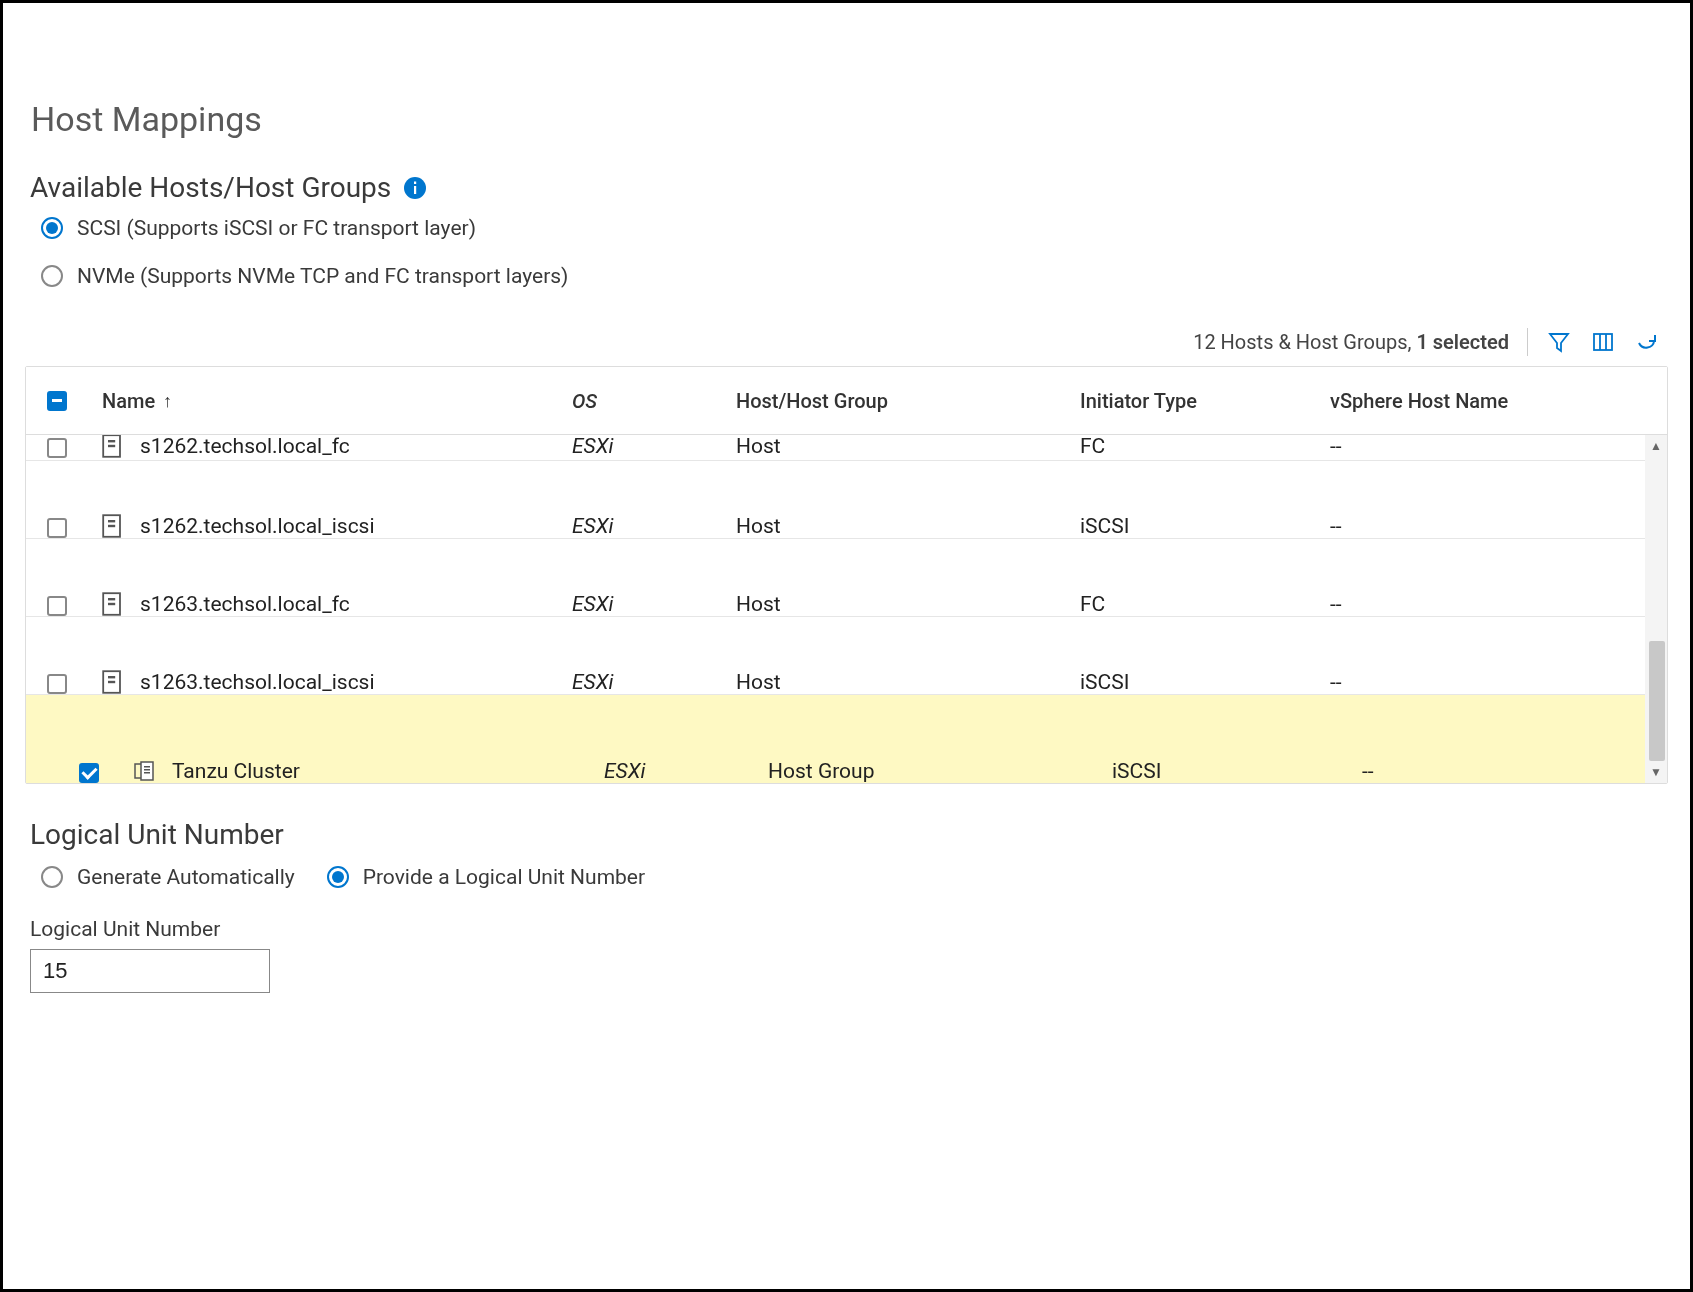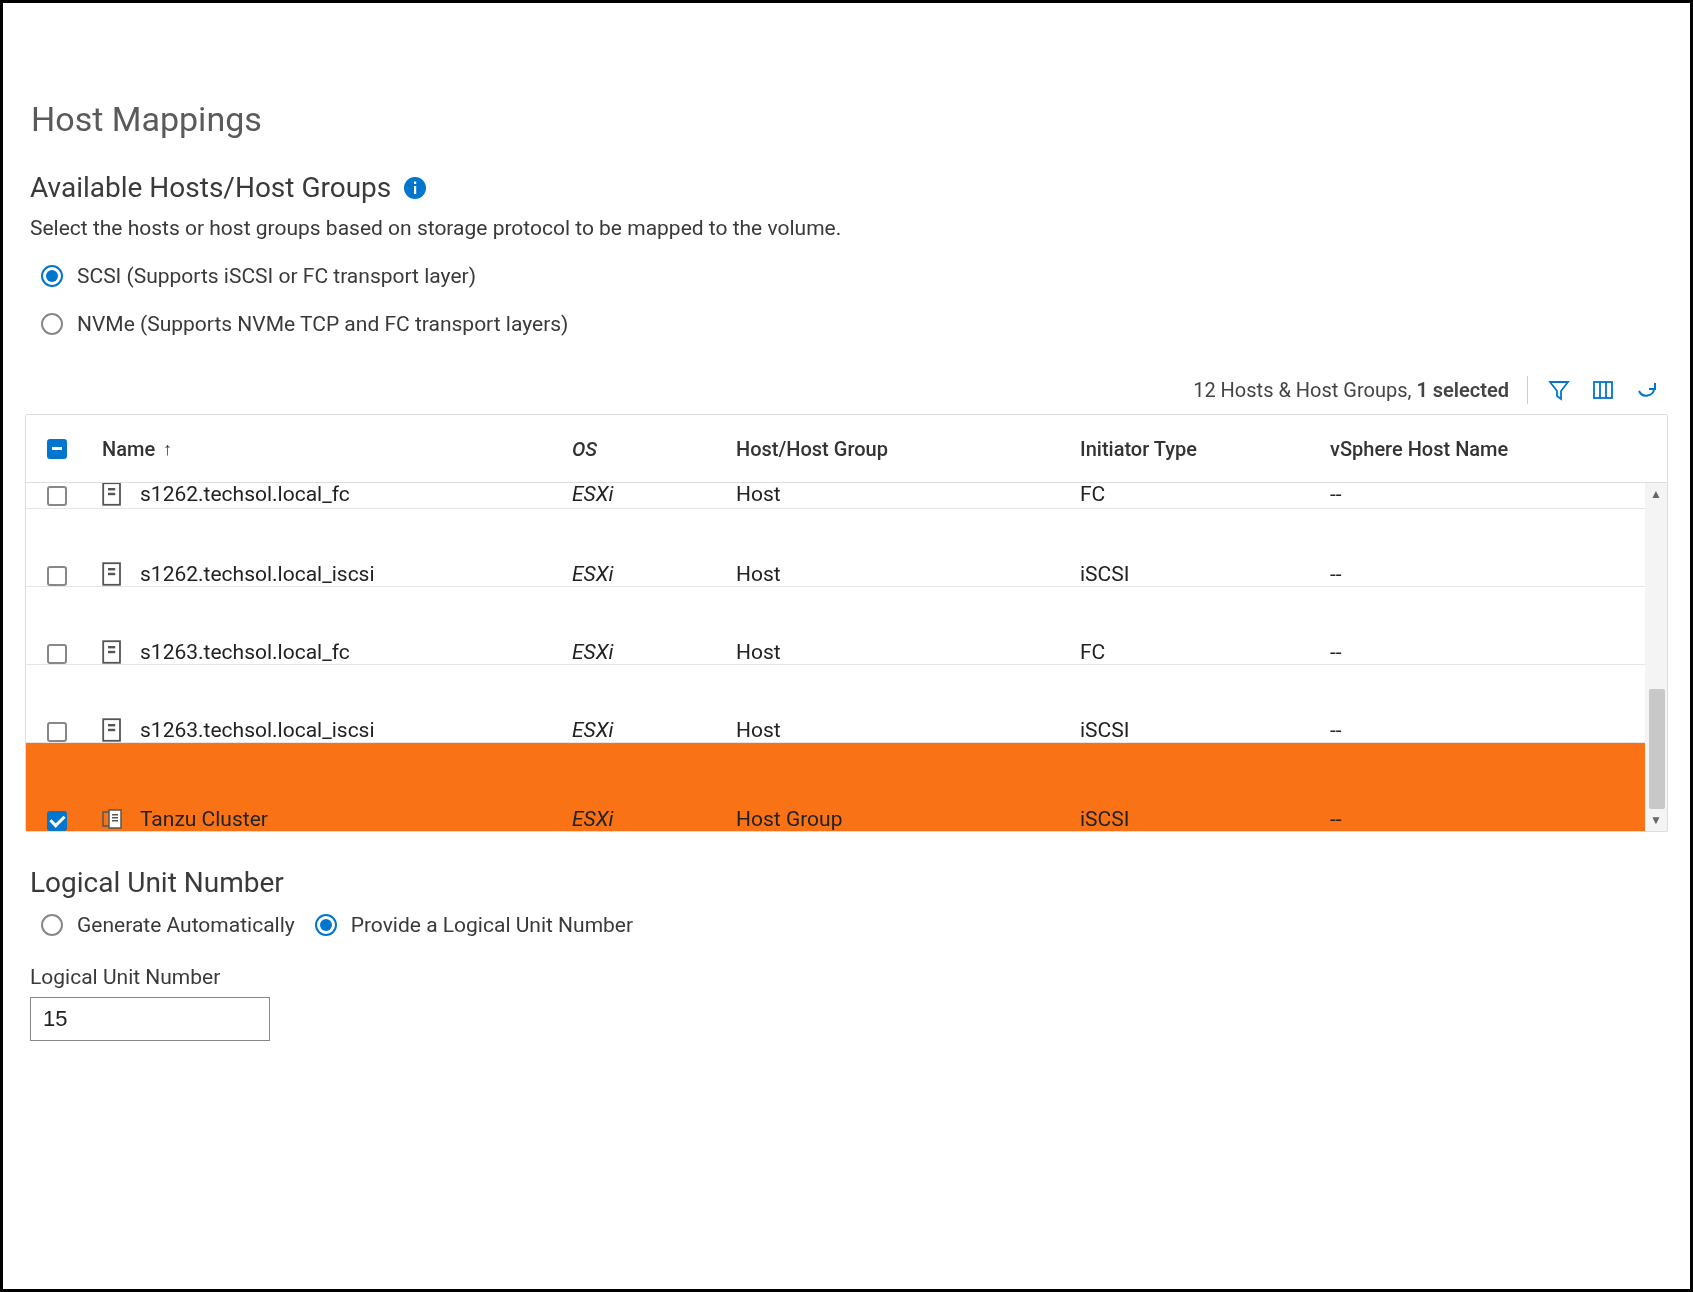--- a/index.html
+++ b/index.html
@@ -72,21 +72,21 @@
   }
   .radio.selected::after {
     content: "";
     width: 12px;
     height: 12px;
     border-radius: 50%;
     background: #0076ce;
   }
   .radio-group-inline {
     display: flex;
-    gap: 20px;
+    gap: 32px;
     margin: 14px 0 28px 18px;
   }
   .radio-group-inline .radio-row { margin: 0; }
   .table-meta {
     display: flex;
     justify-content: flex-end;
     align-items: center;
     gap: 18px;
     margin: 40px 10px 10px 0;
     font-size: 20px;
@@ -146,22 +146,23 @@
   .trow.partial {
     height: 26px;
     overflow: hidden;
     align-items: flex-end;
     padding-bottom: 0;
     border-top: none;
     font-size: 21px;
   }
   .trow.partial .col { padding-bottom: 2px; align-items: center; }
   .trow.selected {
-    background: #f97316;
+    background: #fef9c3;
     border-bottom: none;
+    padding-left: 32px;
   }
   .trow:last-child { border-bottom: none; }
   .checkbox {
     width: 20px;
     height: 20px;
     border: 2px solid #888;
     border-radius: 3px;
     display: inline-flex;
     align-items: center;
     justify-content: center;
@@ -264,21 +265,20 @@
     <h2 class="section-title">Available Hosts/Host Groups</h2>
     <span class="info-icon">
       <svg viewBox="0 0 24 24">
           <circle cx="12" cy="12" r="11" fill="#0076ce"></circle>
           <rect x="11" y="10" width="2.2" height="8" fill="#fff"></rect>
           <rect x="11" y="5.5" width="2.2" height="2.5" fill="#fff"></rect>
         </svg>
     </span>
   </div>
 
-  <p class="desc">Select the hosts or host groups based on storage protocol to be mapped to the volume.</p>
 
   <div class="radio-row">
     <span class="radio selected"></span>
     <span>SCSI (Supports iSCSI or FC transport layer)</span>
   </div>
   <div class="radio-row" style="margin-top:24px;margin-bottom:20px;">
     <span class="radio"></span>
     <span>NVMe (Supports NVMe TCP and FC transport layers)</span>
   </div>
 

